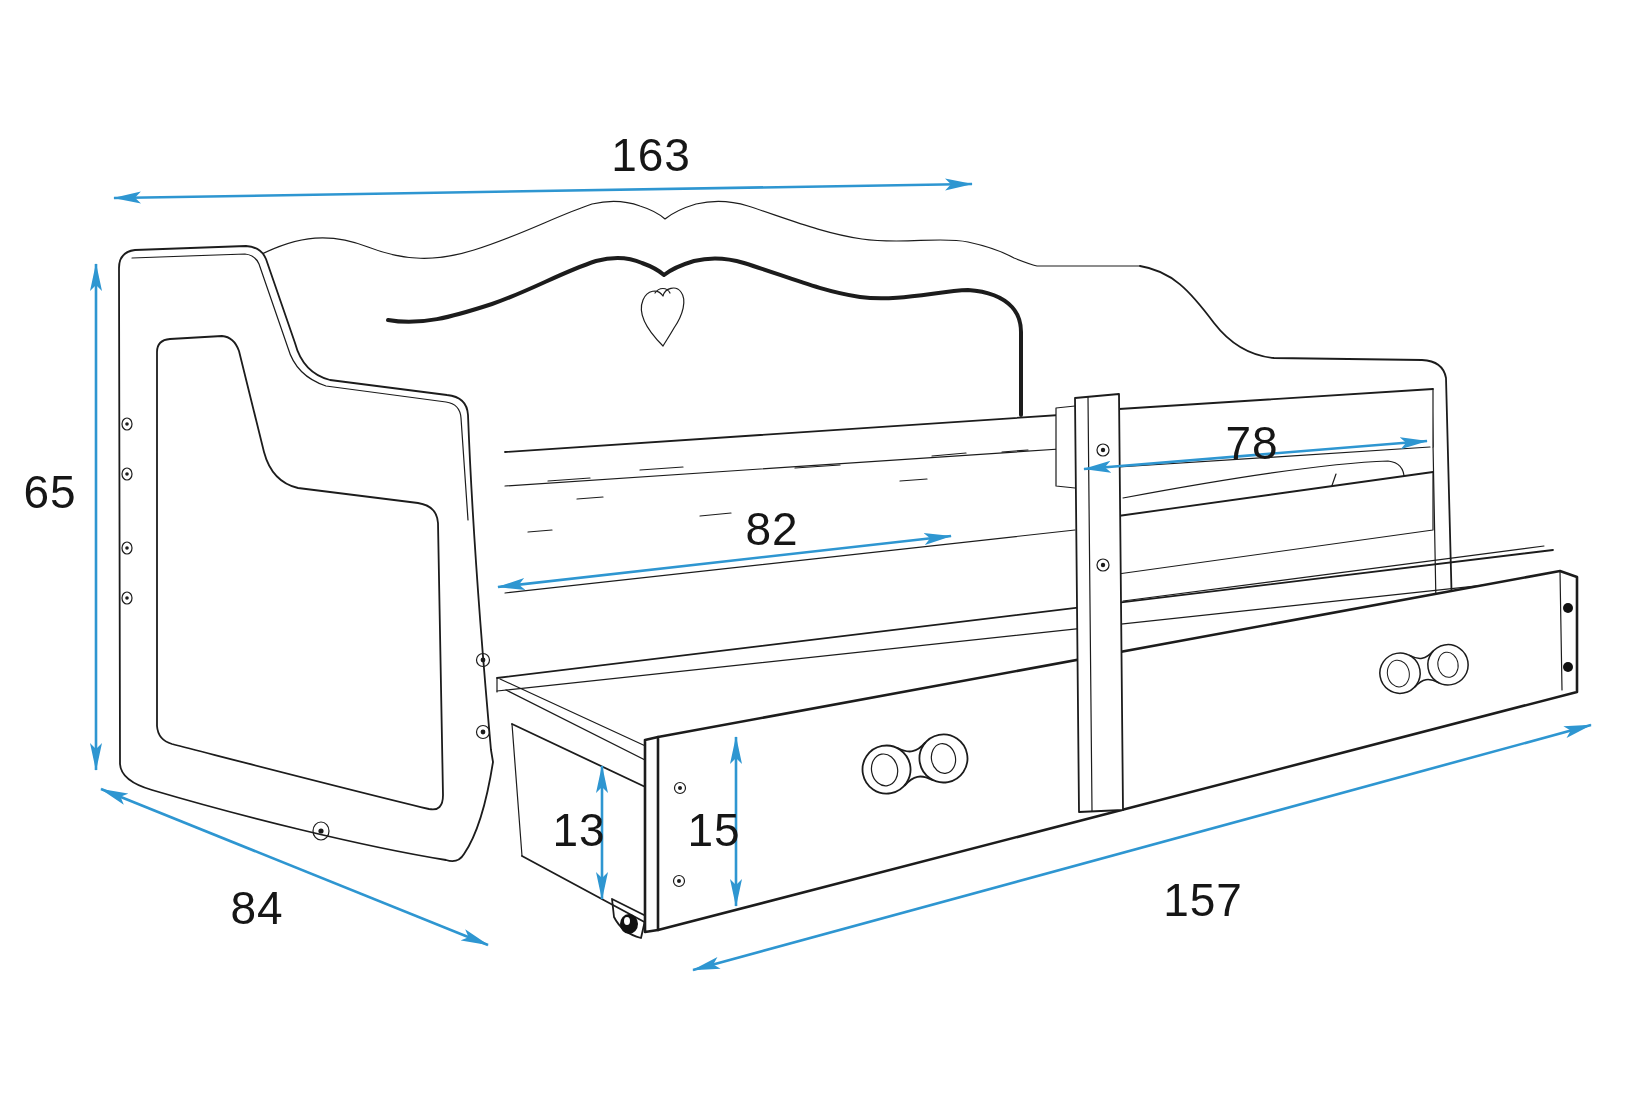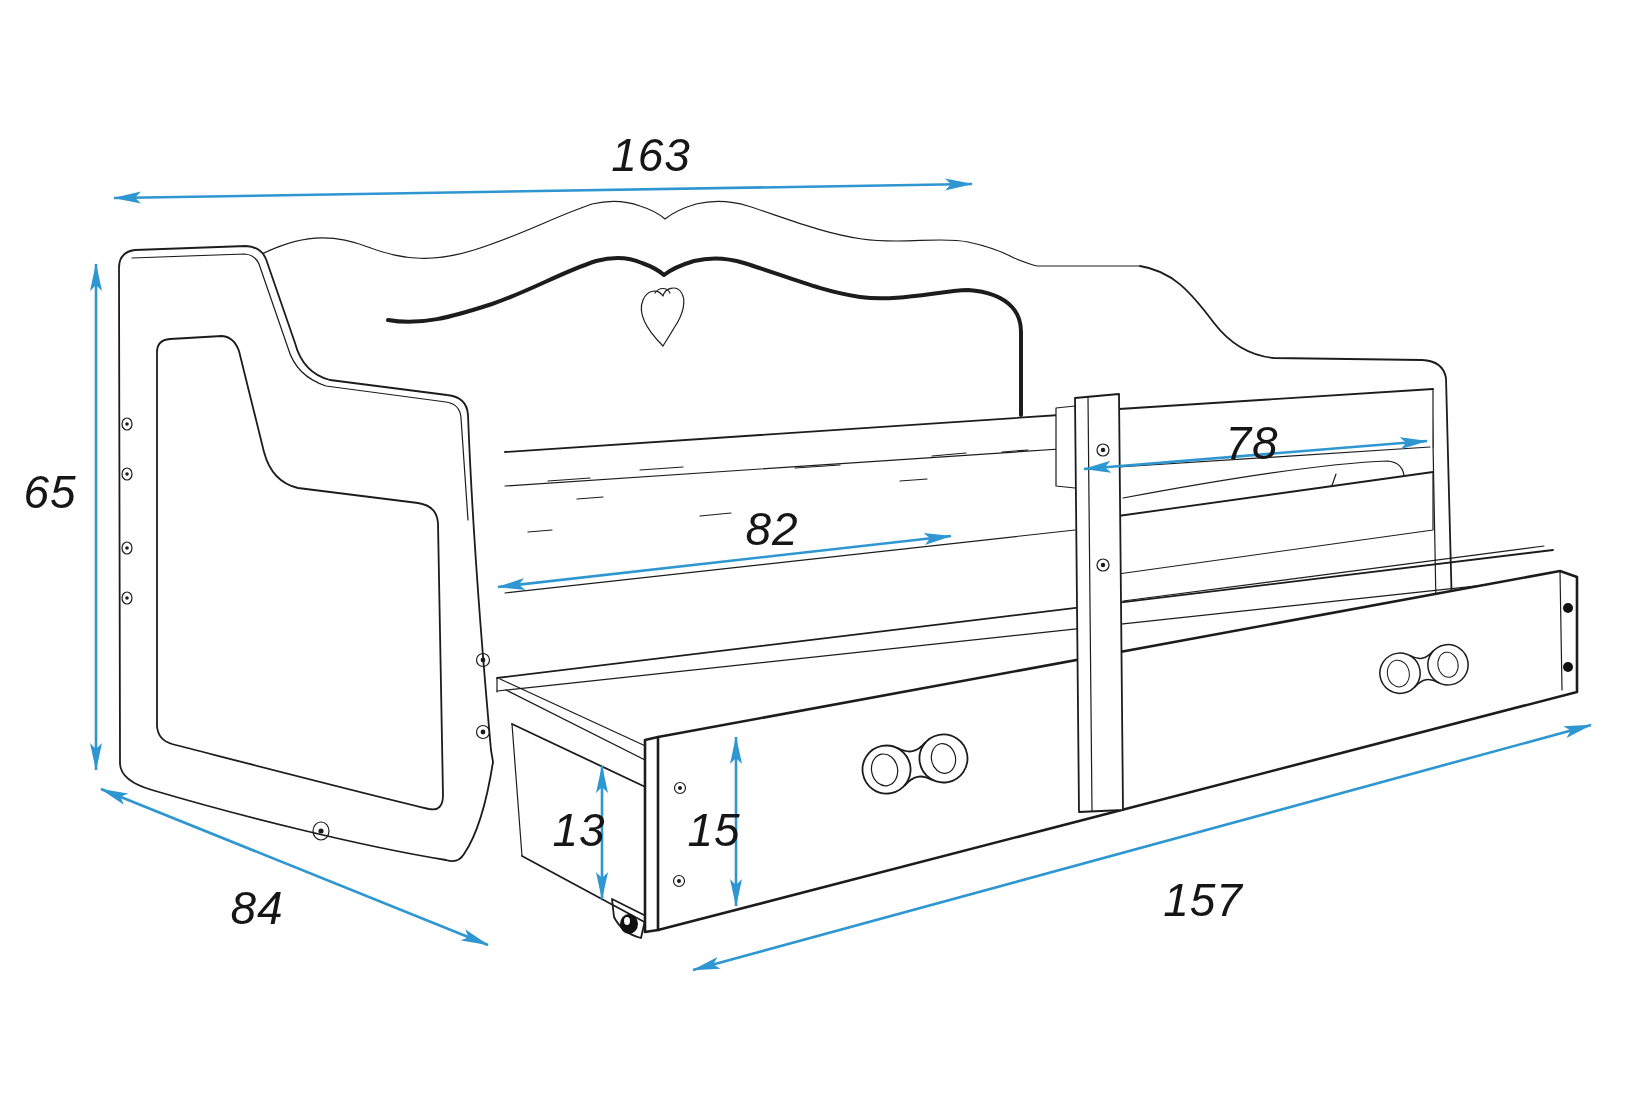--- a/index.html
+++ b/index.html
@@ -1,16 +1,16 @@
 <!DOCTYPE html>
 <html><head>
 <meta charset="utf-8">
 <style>
   html,body{margin:0;padding:0;background:#ffffff;}
-  .stage{width:1648px;height:1098px;background:#fff;position:relative;overflow:hidden;font-style:italic;}
+  .stage{width:1648px;height:1098px;background:#fff;position:relative;overflow:hidden;}
   svg{display:block;}
   .ln{stroke:#1c1c1c;fill:none;stroke-width:1.8;stroke-linecap:round;stroke-linejoin:round;}
   .ln-thin{stroke-width:1.2;}
   .ln-thick{stroke-width:4;}
   .ln-med{stroke-width:2.6;}
   .fill-white{fill:#ffffff;}
   .dim-line{fill:none;stroke-width:2.6;stroke-linecap:butt;}
   .dim-label{font-family:"Liberation Sans", sans-serif;font-size:46px;fill:#161616;text-anchor:middle;letter-spacing:1px;}
 </style>
 </head>

